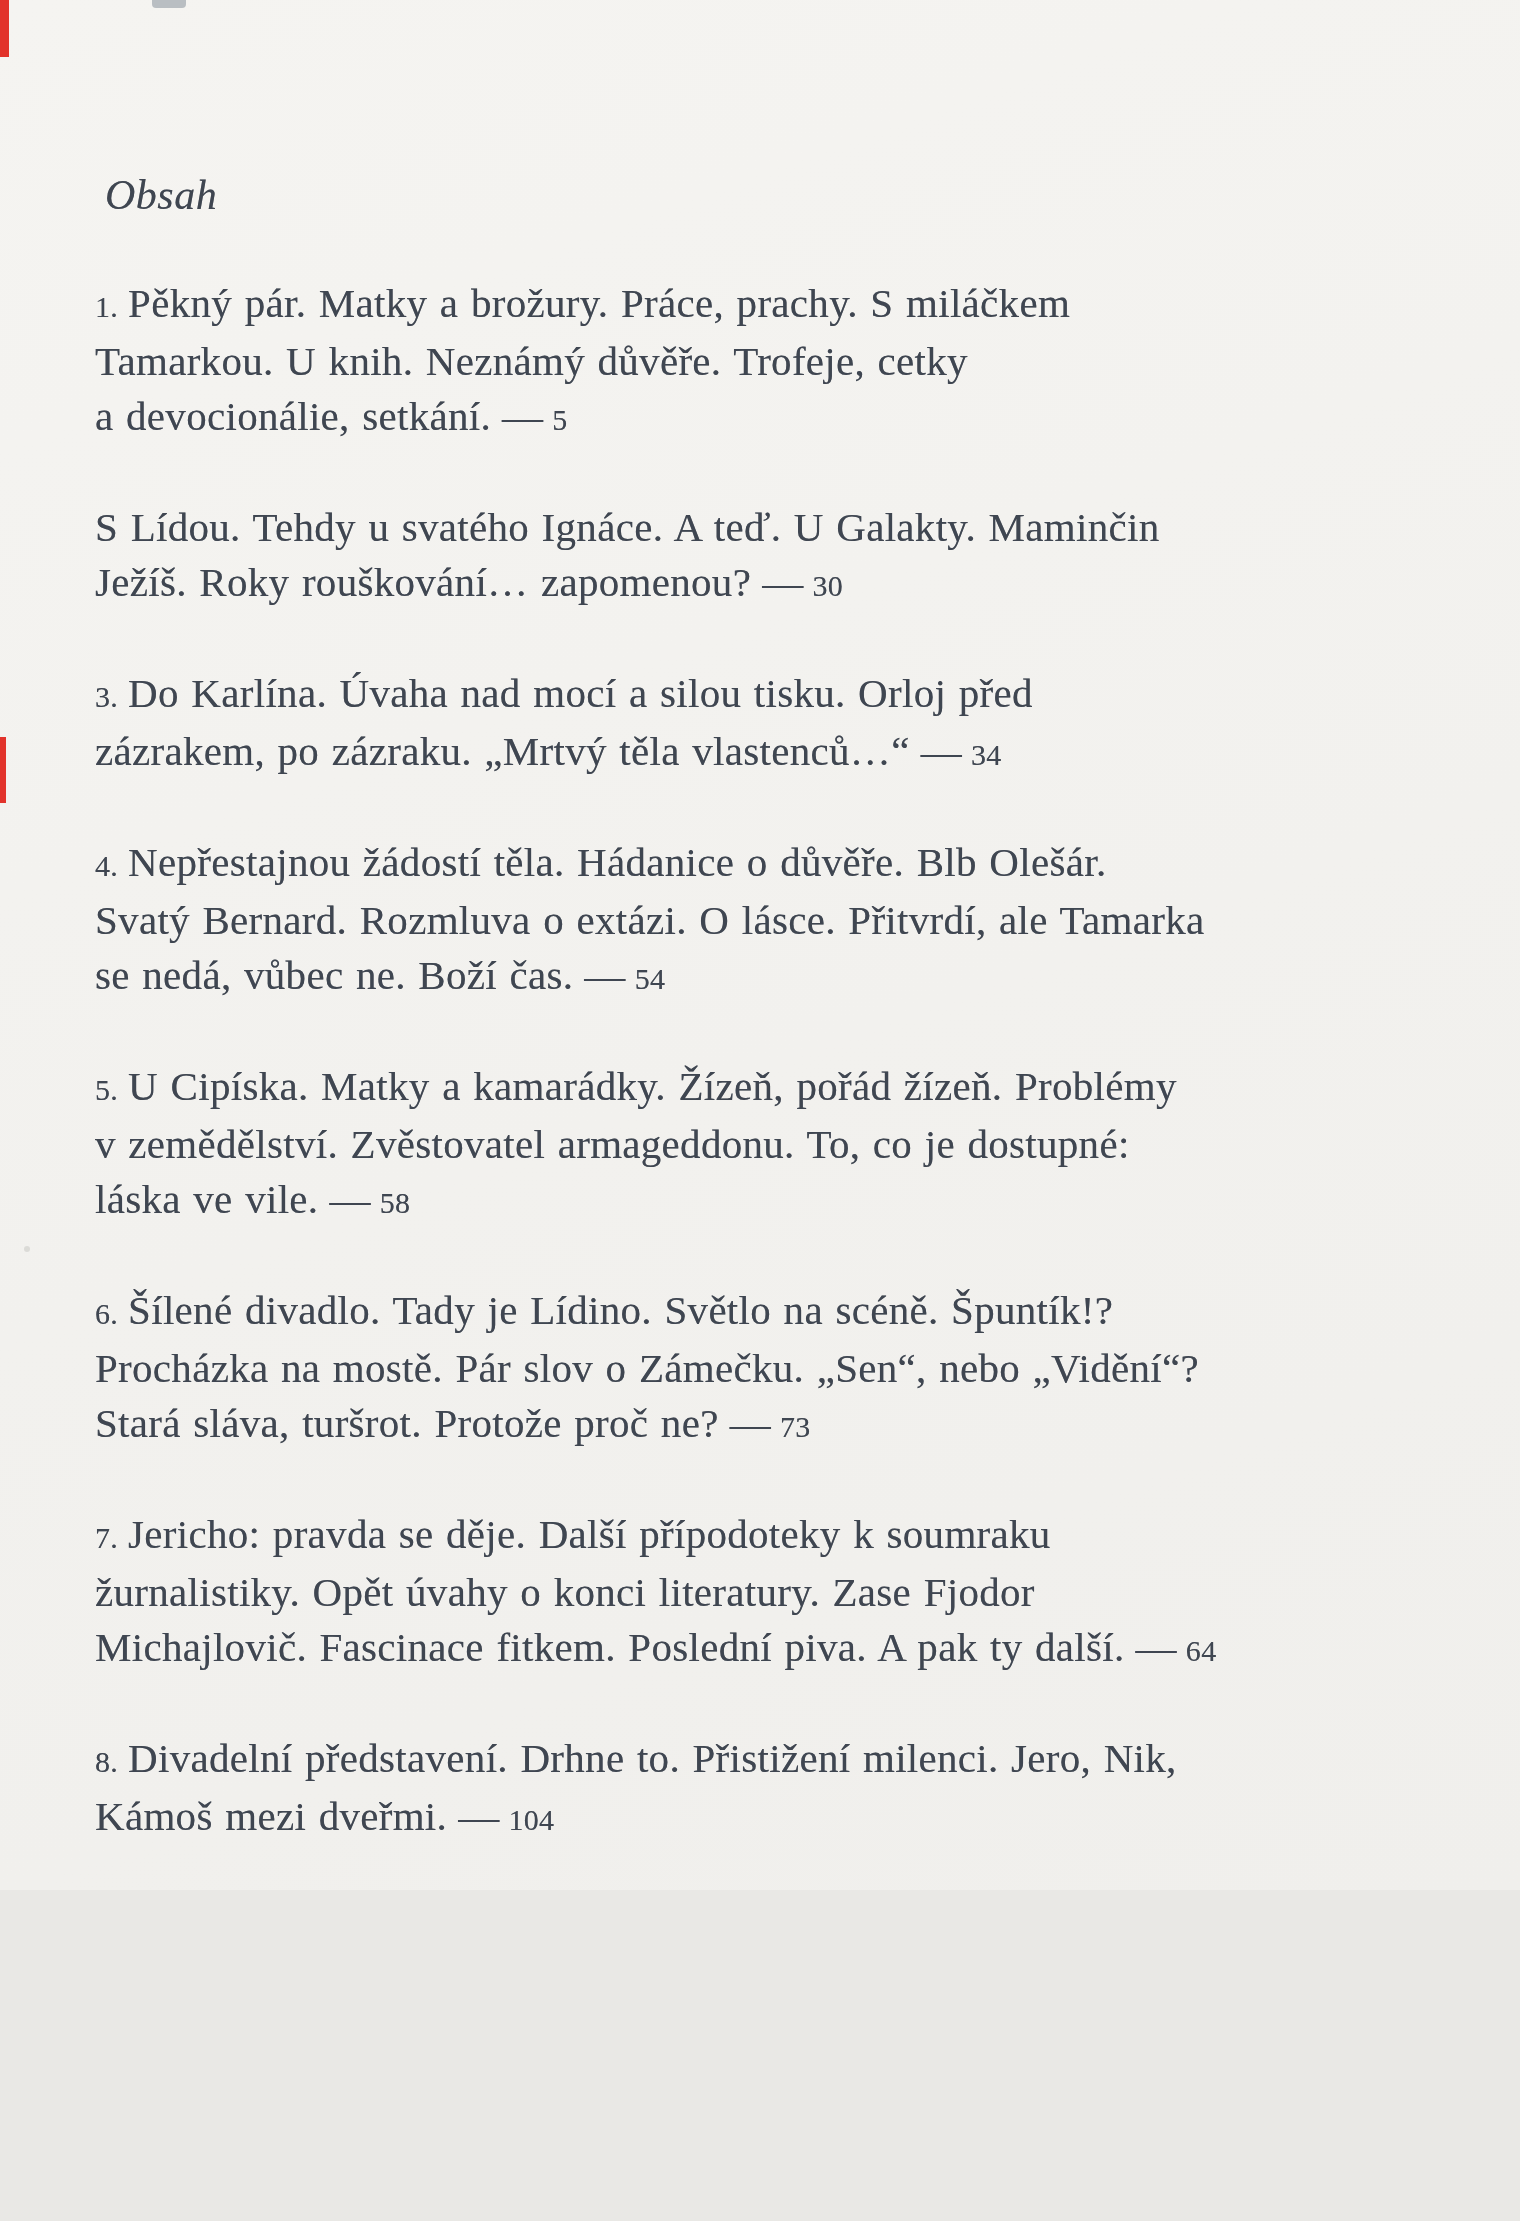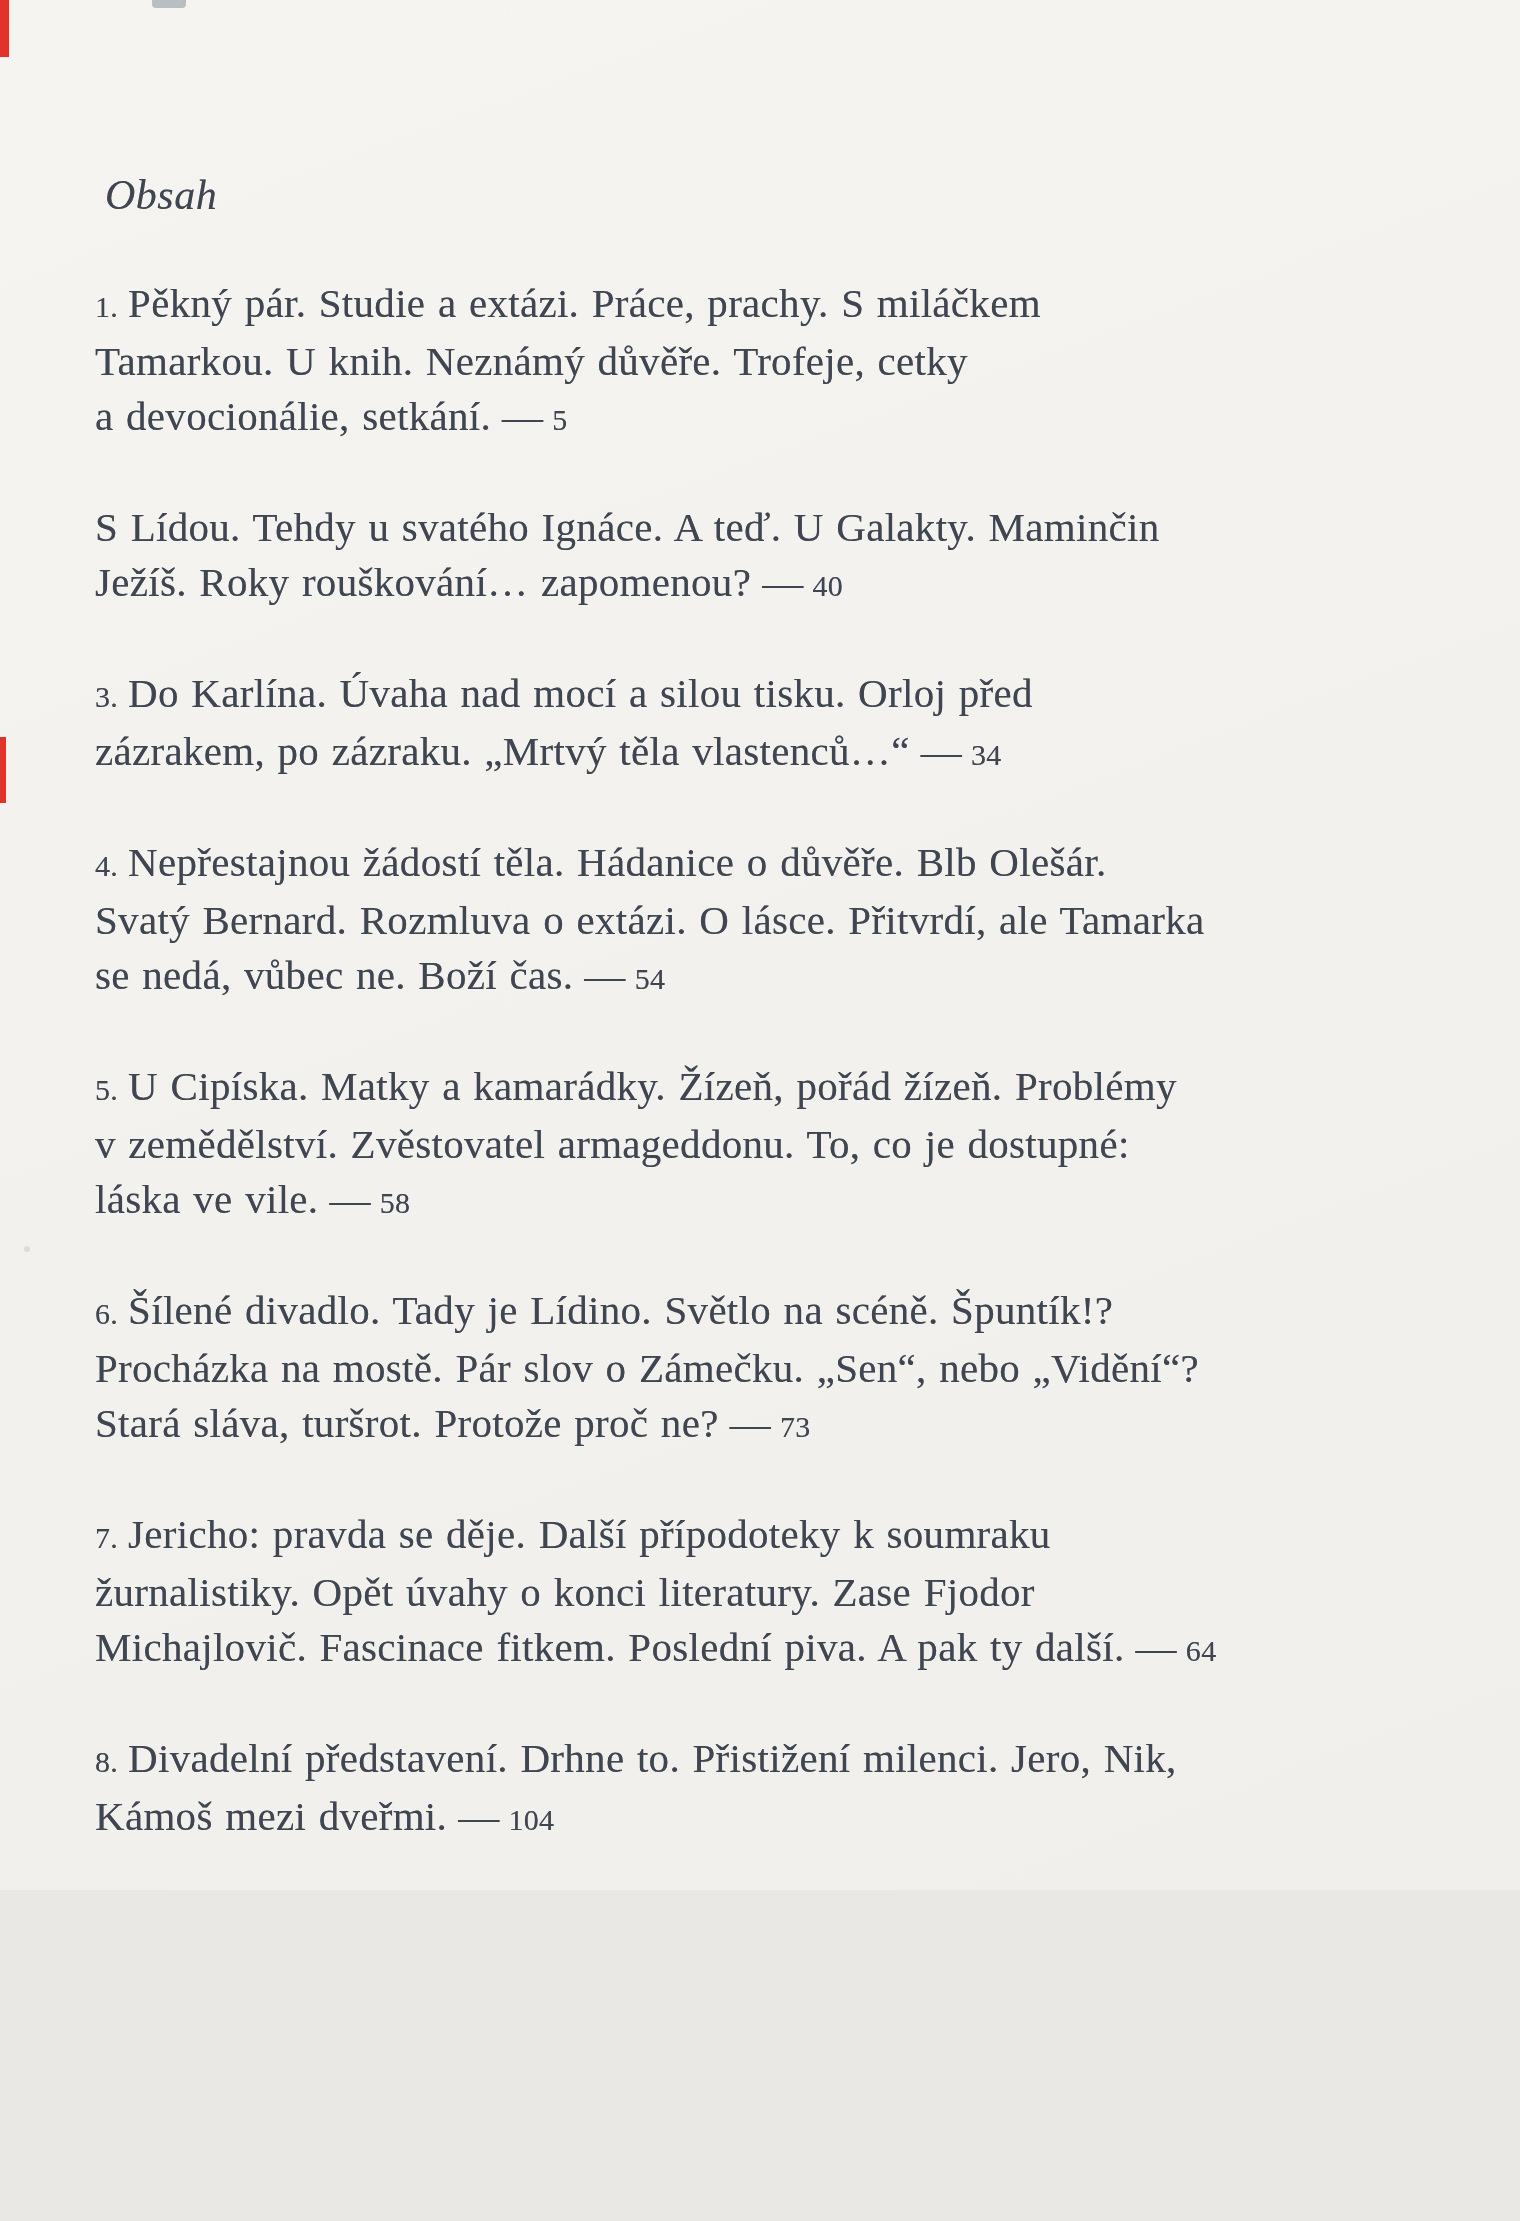--- a/index.html
+++ b/index.html
@@ -70,36 +70,36 @@
   <div class="artifact gray-dash"></div>
   <div class="artifact speck-1"></div>
   <div class="artifact speck-2"></div>
 
   <div class="content">
 
     <h1 class="heading">Obsah</h1>
 
     <div class="entry">
       <div class="line">
-        <span class="oldnum num">1.</span><span>Pěkný pár. Studie a extázi. Práce, prachy. S miláčkem</span>
+        <span class="oldnum num">1.</span><span>Pěkný pár. Matky a brožury. Práce, prachy. S miláčkem</span>
       </div>
       <div class="line">
         <span>Tamarkou. U knih. Neznámý důvěře. Trofeje, cetky</span>
       </div>
       <div class="line">
         <span>a devocionálie, setkání.</span><span class="dash">—</span><span class="oldnum">5</span>
       </div>
     </div>
 
     <div class="entry">
       <div class="line">
         <span>S Lídou. Tehdy u svatého Ignáce. A teď. U Galakty. Maminčin</span>
       </div>
       <div class="line">
-        <span>Ježíš. Roky rouškování… zapomenou?</span><span class="dash">—</span><span class="oldnum">40</span>
+        <span>Ježíš. Roky rouškování… zapomenou?</span><span class="dash">—</span><span class="oldnum">30</span>
       </div>
     </div>
 
     <div class="entry">
       <div class="line">
         <span class="oldnum num">3.</span><span>Do Karlína. Úvaha nad mocí a silou tisku. Orloj před</span>
       </div>
       <div class="line">
         <span>zázrakem, po zázraku. „Mrtvý těla vlastenců…“</span><span class="dash">—</span><span class="oldnum">34</span>
       </div>

